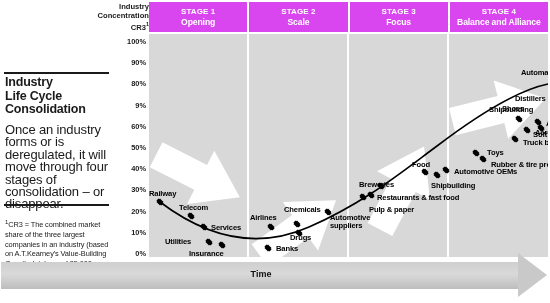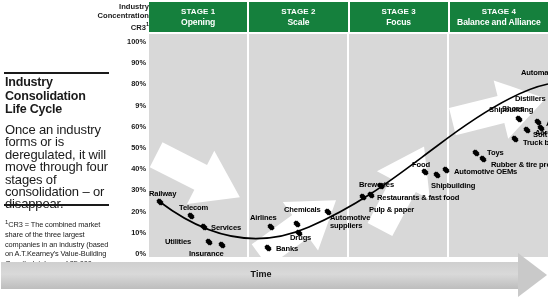--- a/index.html
+++ b/index.html
@@ -25,21 +25,21 @@
   .axistitle{position:absolute;left:96px;top:2px;width:53px;
              text-align:right;font-size:7.6px;font-weight:bold;line-height:9.2px;}
   .axistitle sup{font-size:5.4px;}
 
   
   .ytick{position:absolute;width:26px;text-align:right;
          font-size:7.4px;font-weight:bold;line-height:8px;left:120px;}
 
   
   .stagebar{position:absolute;left:149px;top:2px;width:399px;height:30px;display:flex;}
-  .stage{flex:1;background:#15803d;color:#ffffff;margin-right:2px;
+  .stage{flex:1;background:#d946ef;color:#ffffff;margin-right:2px;
          display:flex;flex-direction:column;align-items:center;justify-content:center;
          line-height:10.5px;}
   .stage:last-child{margin-right:0;}
   .stage .s1{font-size:8px;font-weight:bold;letter-spacing:0.1px;}
   .stage .s2{font-size:8.6px;font-weight:bold;letter-spacing:-0.1px;}
 
   .plot{position:absolute;left:149px;top:34px;width:399px;height:223px;
         background:#d8d8d8;overflow:hidden;}
   .vdiv{position:absolute;top:0;width:2px;height:223px;background:#ffffff;}
 
@@ -65,22 +65,22 @@
 </style>
 </head>
 <body>
 
 <div id="root">
 
   <div class="leftcol">
     <div class="rule r1"></div>
     <div class="title">
       <div>Industry</div>
+      <div>Life&nbsp;Cycle</div>
       <div>Consolidation</div>
-      <div>Life&nbsp;Cycle</div>
     </div>
     <div class="lede">Once an industry forms or is deregulated, it will move through four stages of consolidation – or disappear.</div>
     <div class="rule r2"></div>
     <div class="fnote"><sup>1</sup><span>CR3 = The combined market share of the three largest companies in an industry (based on A.T.Kearney's Value-Building Growth database of 25,000 companies).</span></div>
   </div>
 
   <div class="axistitle">
     <div>Industry</div>
     <div>Concentration</div>
     <div><span>CR3</span><sup>1</sup></div>

